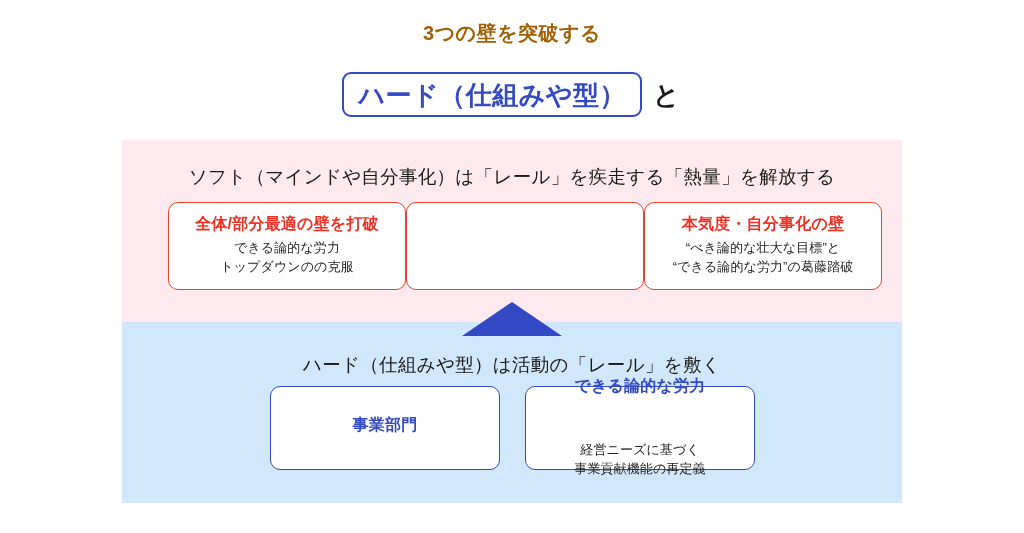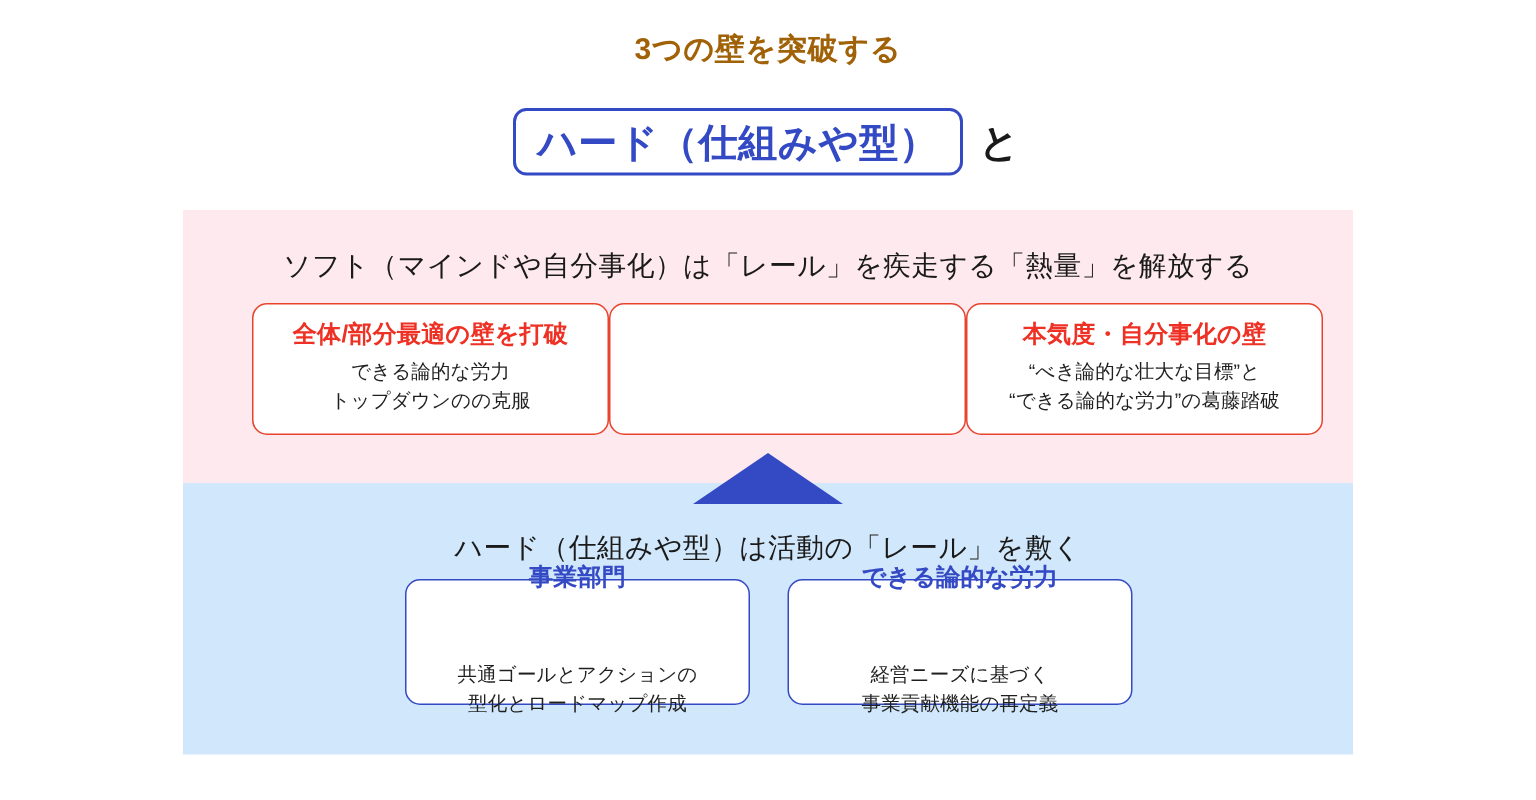--- a/index.html
+++ b/index.html
@@ -210,24 +210,20 @@
 </div>
 
 <div class="arrow-up"></div>
 
 <div class="panel-hard">
   <div class="panel-caption">ハード（仕組みや型）は活動の「レール」を敷く</div>
   <div class="cards-hard">
 
     <div class="card card-blue">
       <div class="card-title">事業部門</div>
-      <div class="card-body">
-        <div>共通ゴールとアクションの</div>
-        <div>型化とロードマップ作成</div>
-      </div>
     </div>
 
     <div class="card card-blue">
       <div class="card-title">できる論的な労力</div>
       <div class="card-body">
         <div>経営ニーズに基づく</div>
         <div>事業貢献機能の再定義</div>
       </div>
     </div>
 

